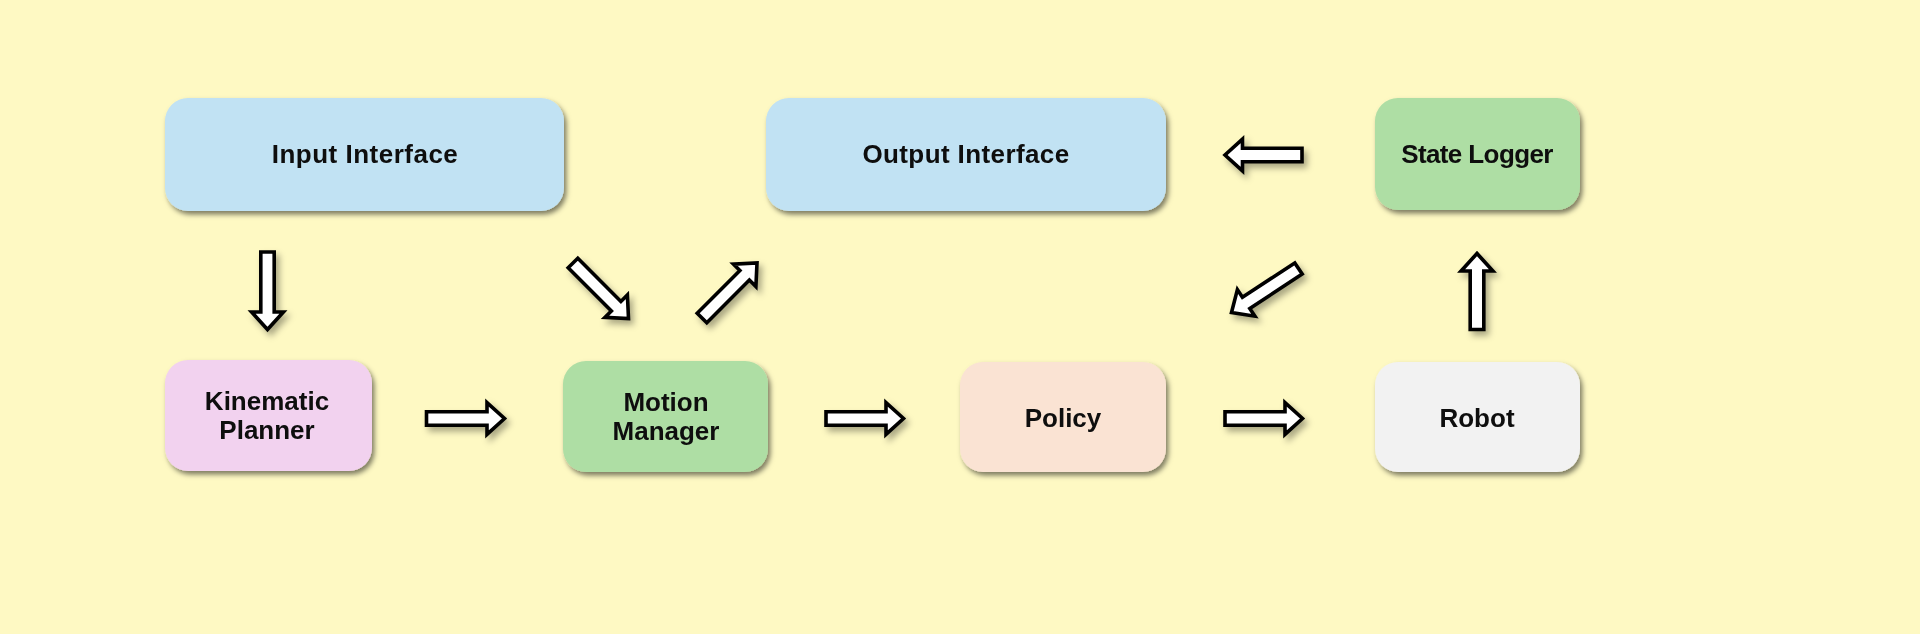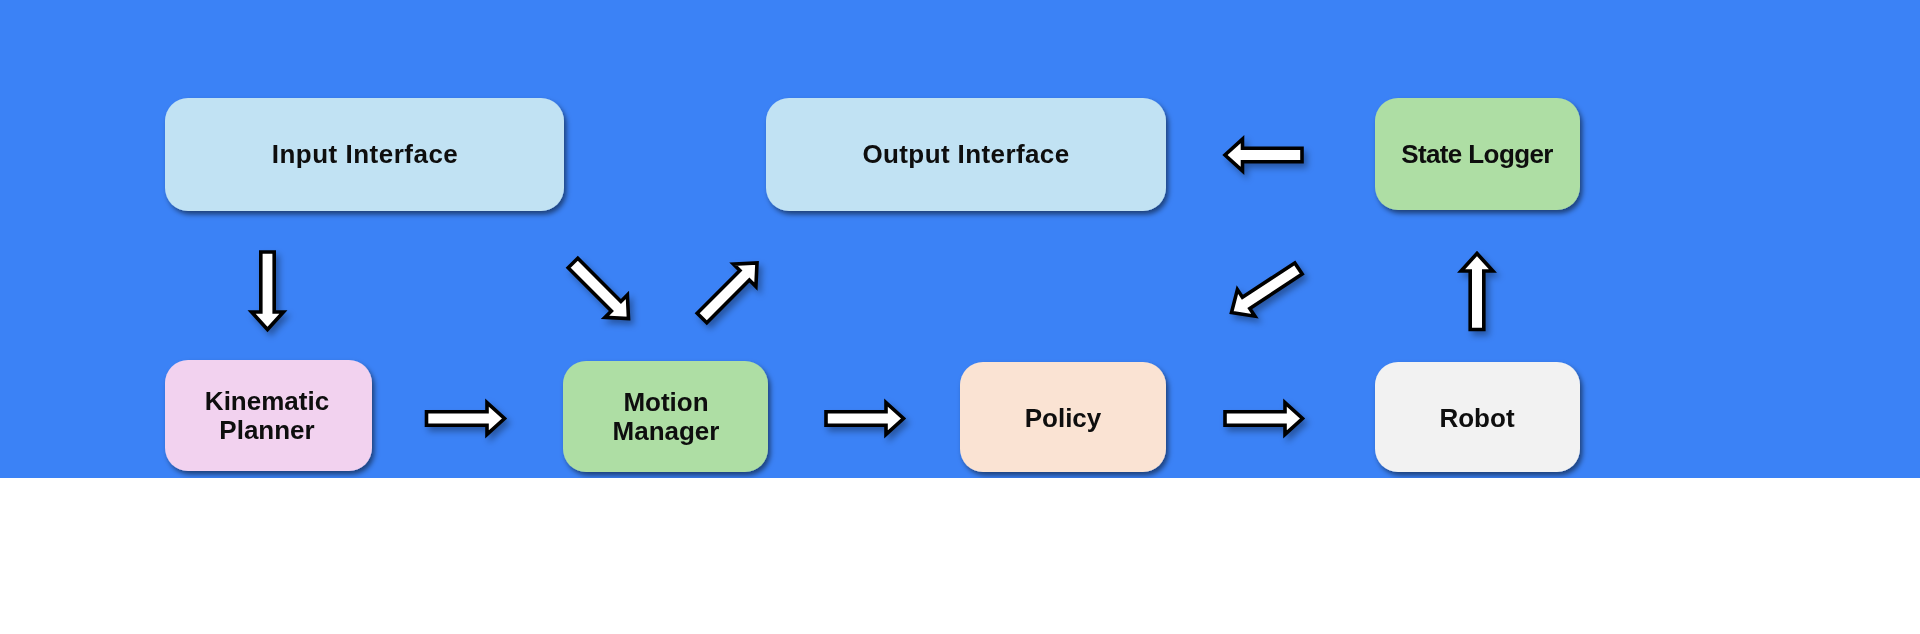--- a/index.html
+++ b/index.html
@@ -1,16 +1,16 @@
 <!DOCTYPE html>
 <html><head>
 <meta charset="utf-8">
 <style>
   html,body{margin:0;padding:0;background:#ffffff;}
-  .stage{position:relative;width:1920px;height:478px;background:#3b82f6;overflow:hidden;}
+  .stage{position:relative;width:1920px;height:634px;background:#fef9c3;overflow:hidden;}
   svg text{font-family:"Liberation Sans",sans-serif;font-weight:bold;fill:#0e0e0e;}
 </style>
 </head>
 <body>
 <div class="stage">
 <svg width="1920" height="634" viewBox="0 0 1920 634">
   <defs>
     <filter id="boxsh" x="-20%" y="-20%" width="150%" height="150%">
       <feDropShadow dx="2.5" dy="3.5" stdDeviation="2.6" flood-color="#000000" flood-opacity="0.5"></feDropShadow>
     </filter>

